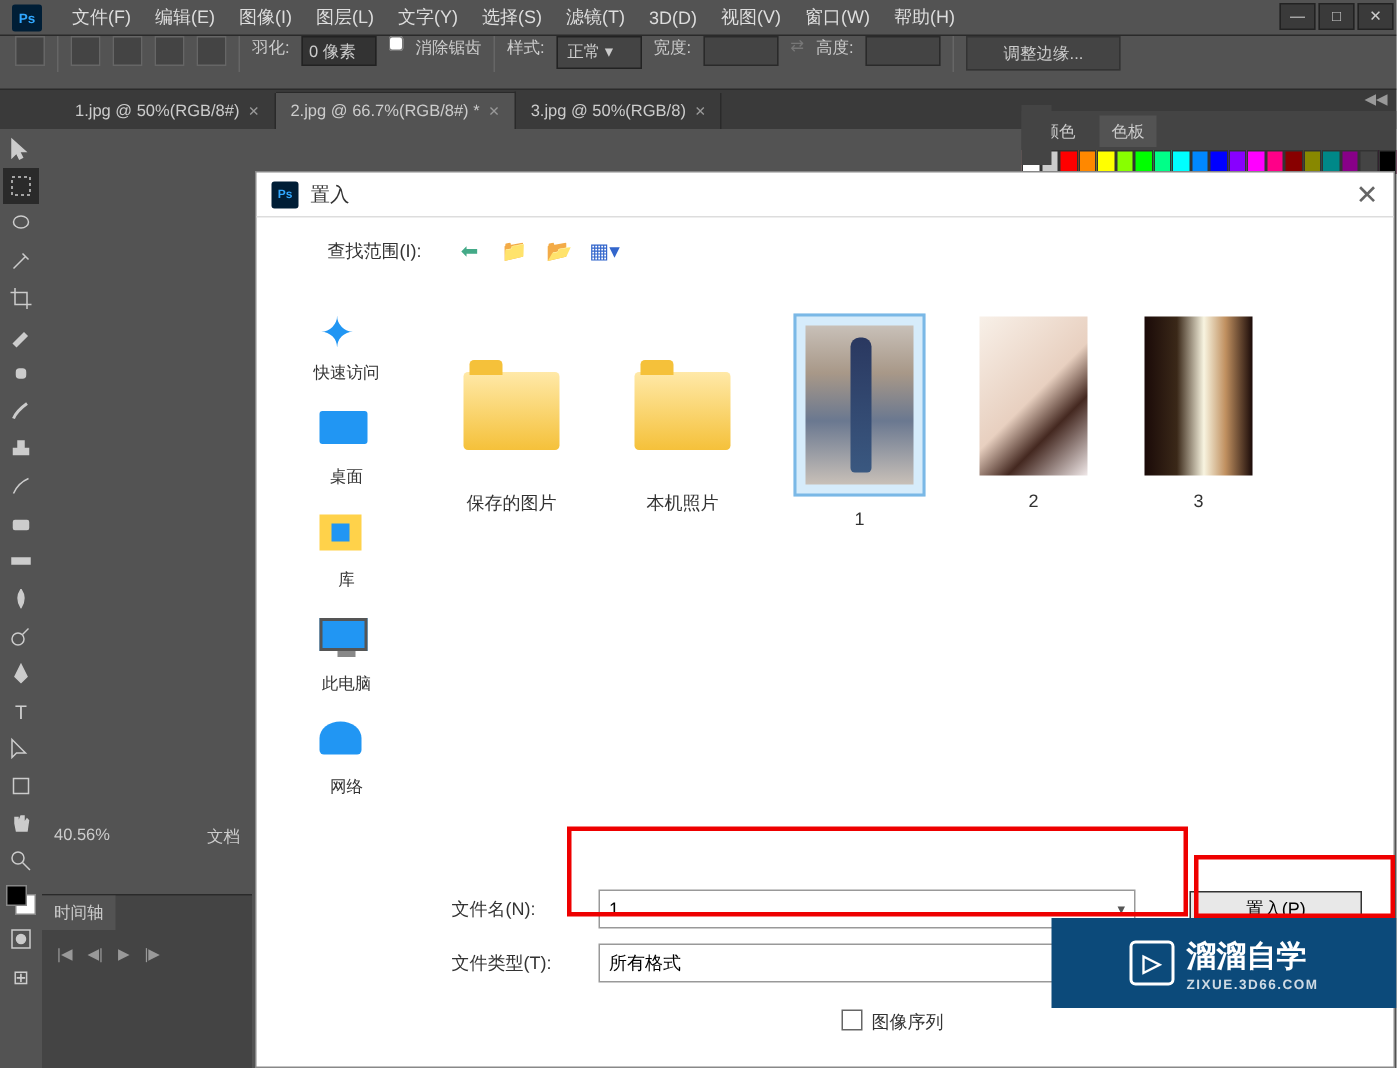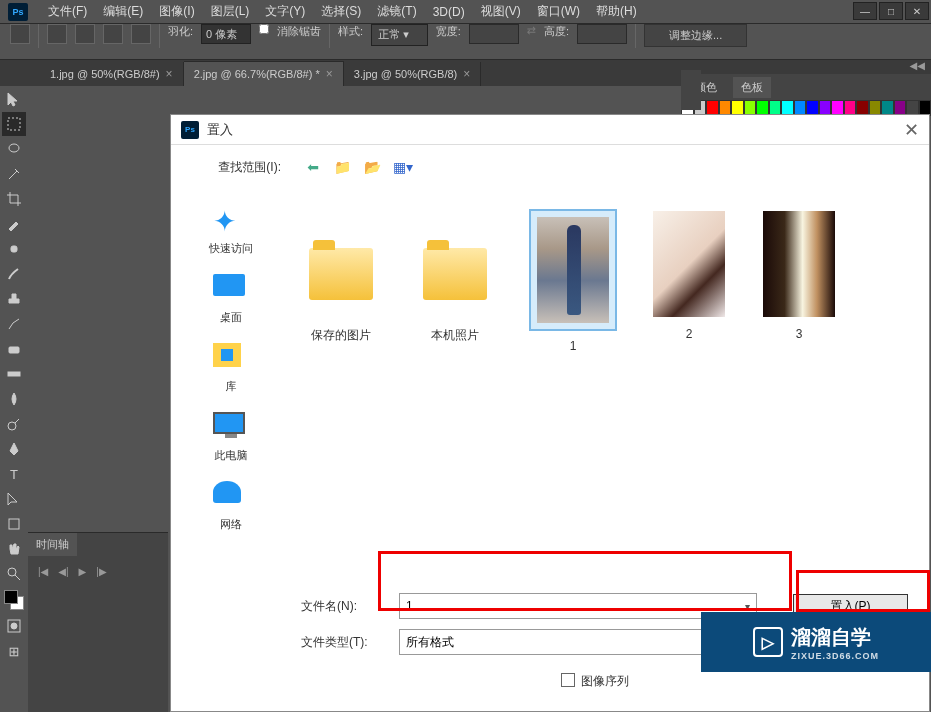--- a/index.html
+++ b/index.html
@@ -34,21 +34,21 @@
 .tool.sel { background: #2a2a2a; }
 .tool svg { width: 16px; height: 16px; fill: #ccc; stroke: #ccc; }
 .color-swatch { width: 20px; height: 20px; margin: 4px; position: relative; }
 .color-fg { width: 14px; height: 14px; background: #000; border: 1px solid #888; position: absolute; top: 0; left: 0; z-index: 2; }
 .color-bg { width: 14px; height: 14px; background: #fff; border: 1px solid #888; position: absolute; bottom: 0; right: 0; }
 
 
 .status { position: absolute; left: 28px; bottom: 144px; height: 22px; color: #ccc; font-size: 11px; display: flex; align-items: center; padding: 0 8px; width: 140px; }
 
 
-.timeline-panel { position: absolute; left: 28px; bottom: 0; width: 140px; height: 180px; background: #444; border-top: 1px solid #2a2a2a; }
+.timeline-panel { position: absolute; left: 28px; bottom: 0; width: 140px; height: 116px; background: #444; border-top: 1px solid #2a2a2a; }
 .panel-tab { color: #ccc; font-size: 11px; padding: 4px 8px; background: #535353; display: inline-block; }
 .media-controls { display: flex; gap: 10px; padding: 10px; color: #999; font-size: 10px; }
 .mc { cursor: pointer; }
 
 
 .right-panels { position: absolute; right: 0; top: 60px; width: 250px; }
 .panel-strip { position: absolute; right: 230px; top: 70px; width: 20px; height: 40px; background: #444; }
 .panel-header { background: #444; height: 26px; display: flex; align-items: center; gap: 8px; padding: 0 6px; }
 .panel-htab { color: #ccc; font-size: 11px; padding: 3px 8px; cursor: pointer; }
 .panel-htab.active { background: #535353; }

